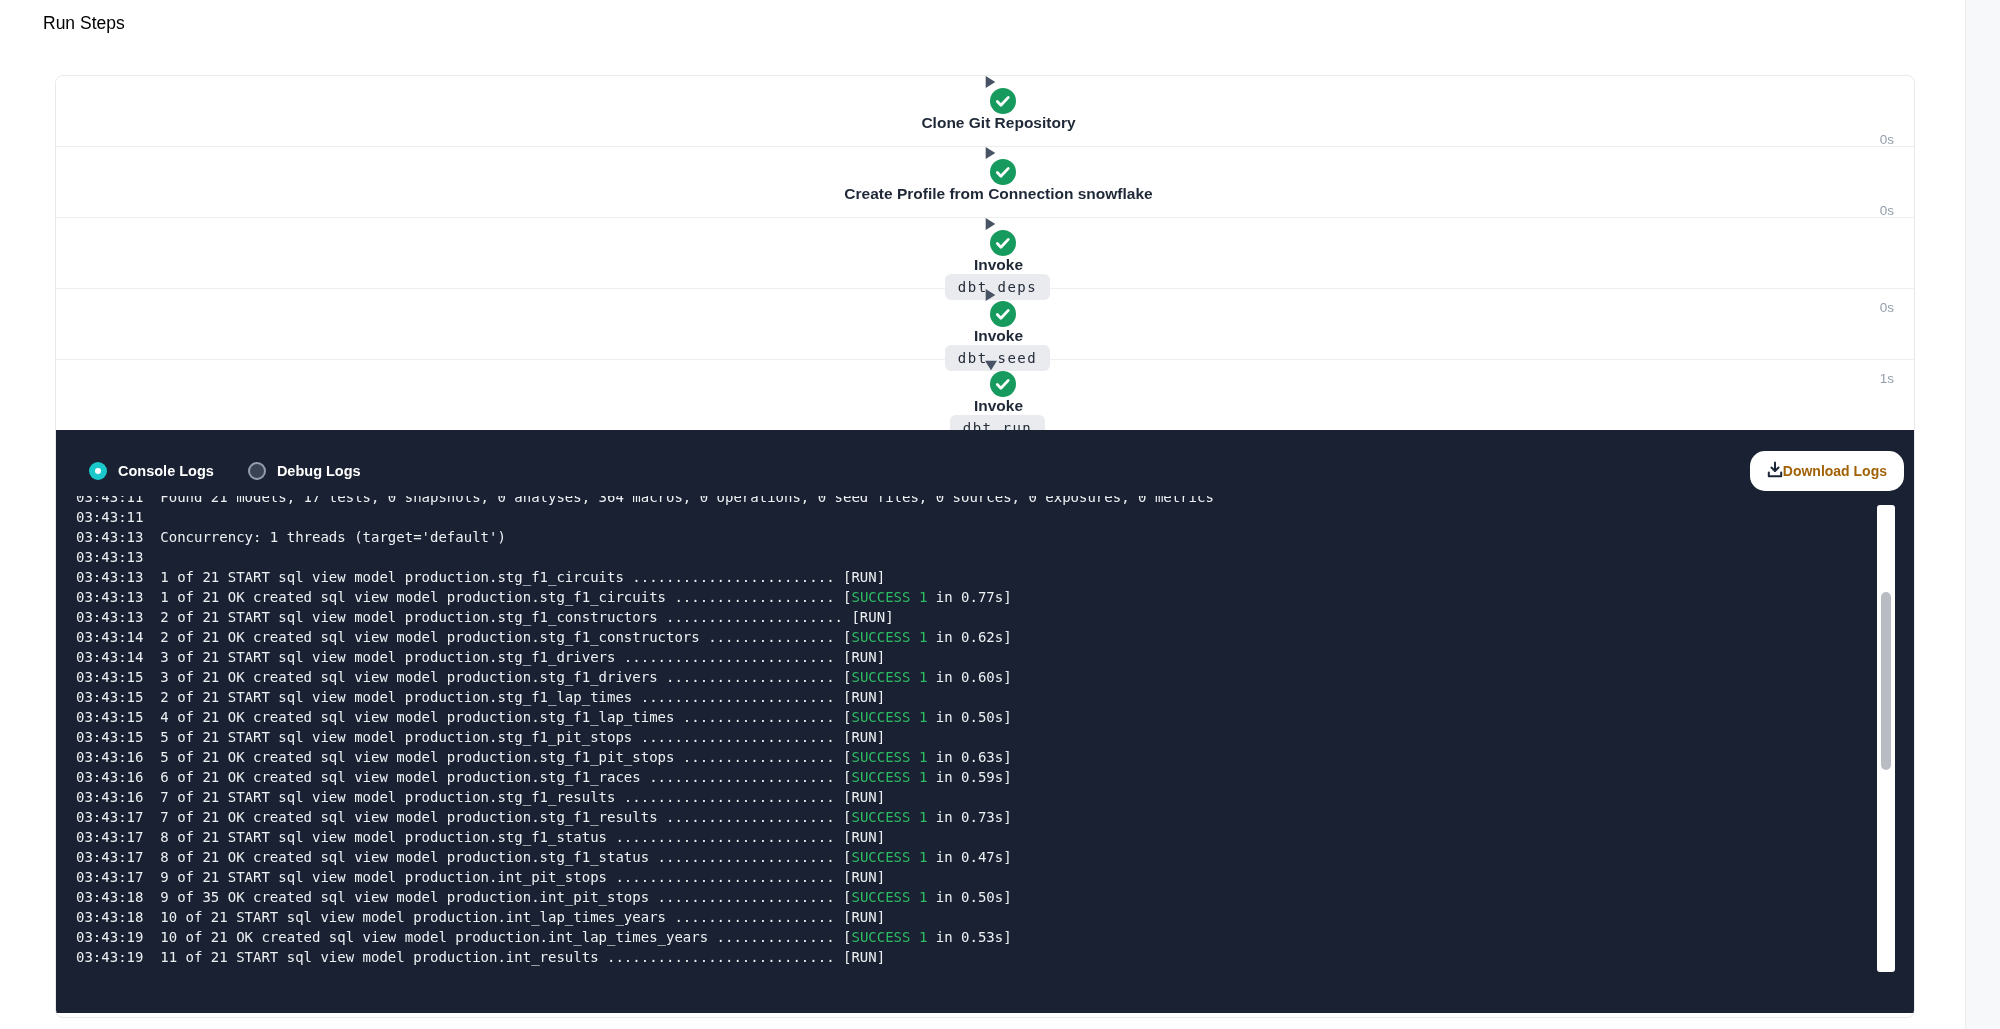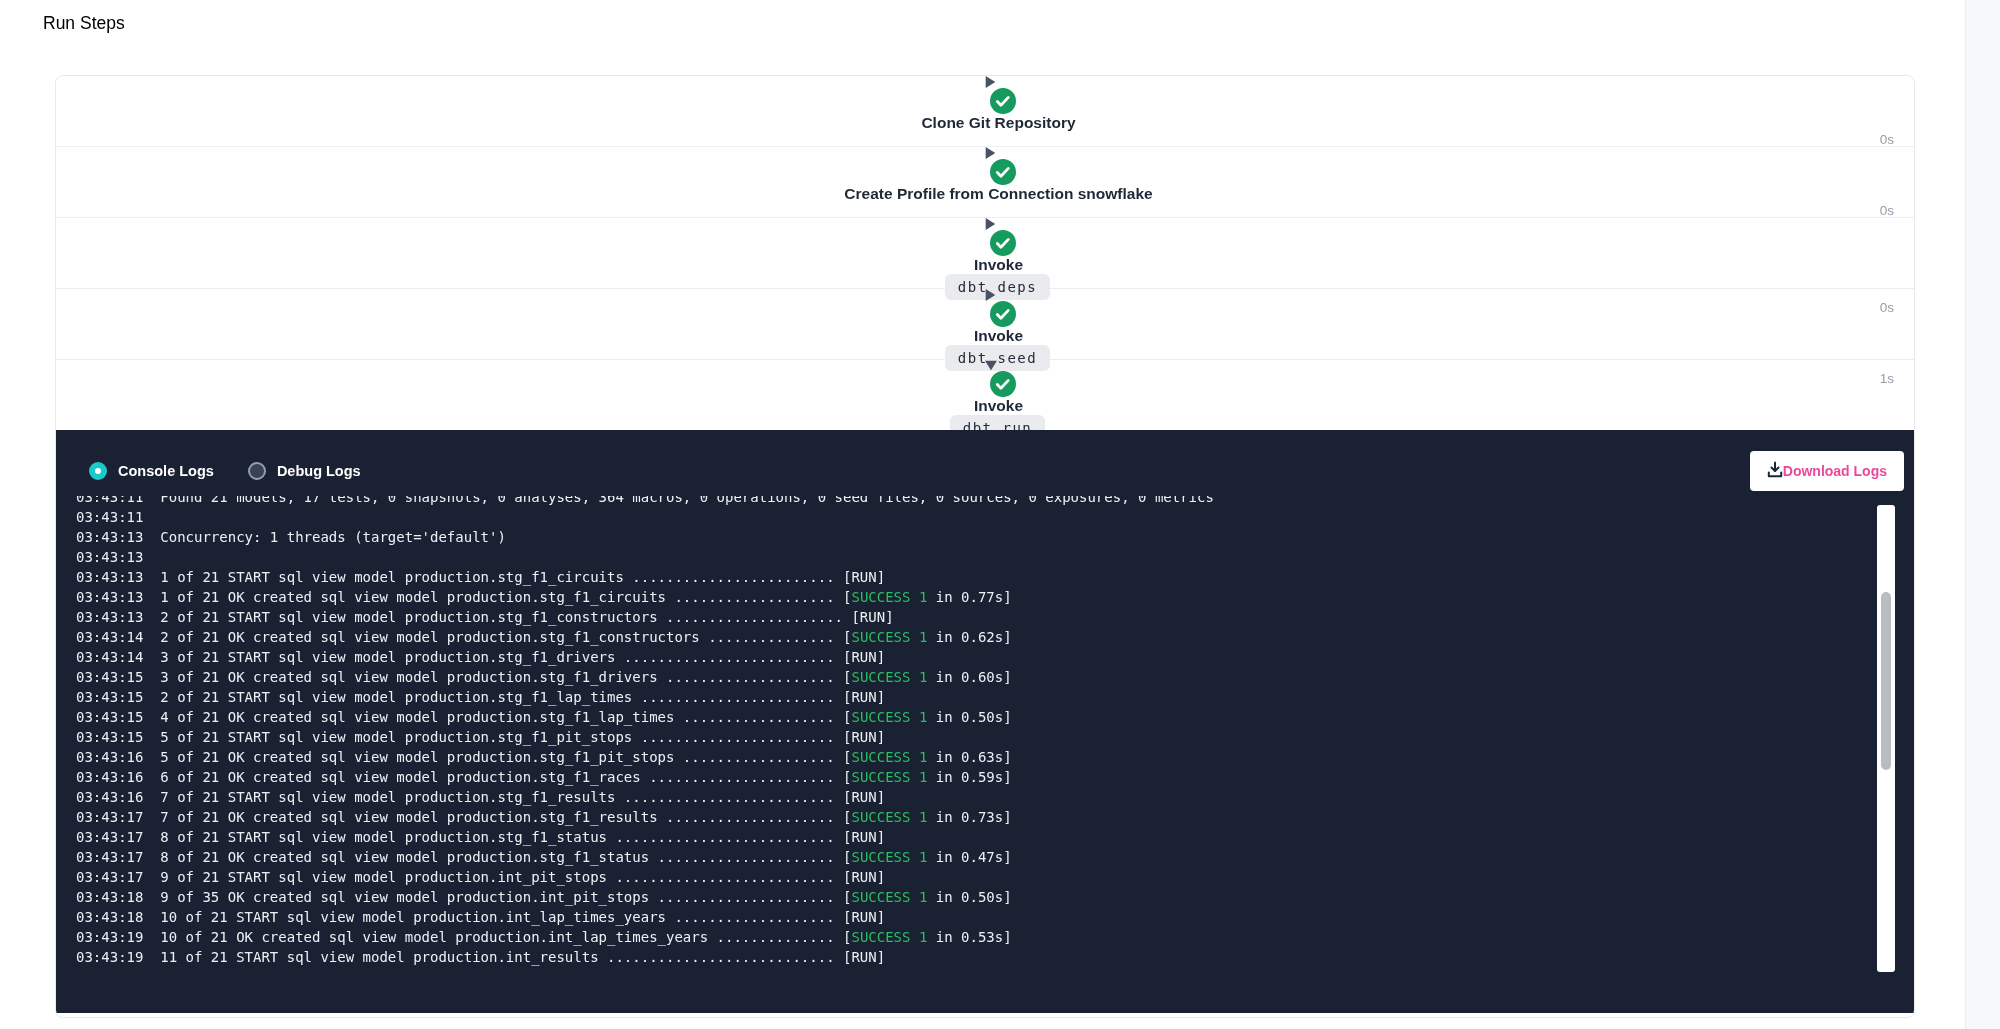--- a/index.html
+++ b/index.html
@@ -27,22 +27,22 @@
     padding:16px 10px 0 33px;}
   .radio-group{display:flex;align-items:center;cursor:pointer;}
   .radio-group + .radio-group{margin-left:34px;}
   .radio-circle{width:18px;height:18px;border-radius:50%;flex:0 0 auto;position:relative;box-sizing:border-box;}
   .radio-circle.on{background:var(--teal,#1bc9cb);}
   .radio-circle.on::after{content:"";position:absolute;left:6px;top:6px;width:6px;height:6px;
     border-radius:50%;background:#fff;}
   .radio-circle.off{background:#3a4354;border:2.5px solid #959eac;}
   .radio-label{margin-left:11px;color:#ffffff;font-weight:700;font-size:14.5px;}
   .download-btn{margin-left:auto;display:flex;align-items:center;
-    background:#ffffff;border:none;border-radius:4px;padding:10px 17px;
-    font-family:inherit;font-weight:700;font-size:14px;color:#ec4899;cursor:pointer;}
+    background:#ffffff;border:none;border-radius:15px;padding:10px 17px;
+    font-family:inherit;font-weight:700;font-size:14px;color:#a16207;cursor:pointer;}
   .log-body{position:absolute;left:0;right:45px;top:66px;bottom:26px;
     overflow:hidden;padding-left:20px;}
   .log-inner{margin-top:-9px;}
   .log-line{white-space:pre;font-family:"DejaVu Sans Mono",monospace;
     font-size:14px;line-height:20px;color:#eef1f4;}
   .log-line .grn{color:var(--green,#2dbd63);}
   .scrollbar{position:absolute;right:19px;top:75px;width:18px;height:467px;
     background:#ffffff;border-radius:3px;}
   .scroll-thumb{position:absolute;left:4px;top:87px;width:10px;height:178px;
     background:#b9bdc3;border-radius:5px;cursor:pointer;}

